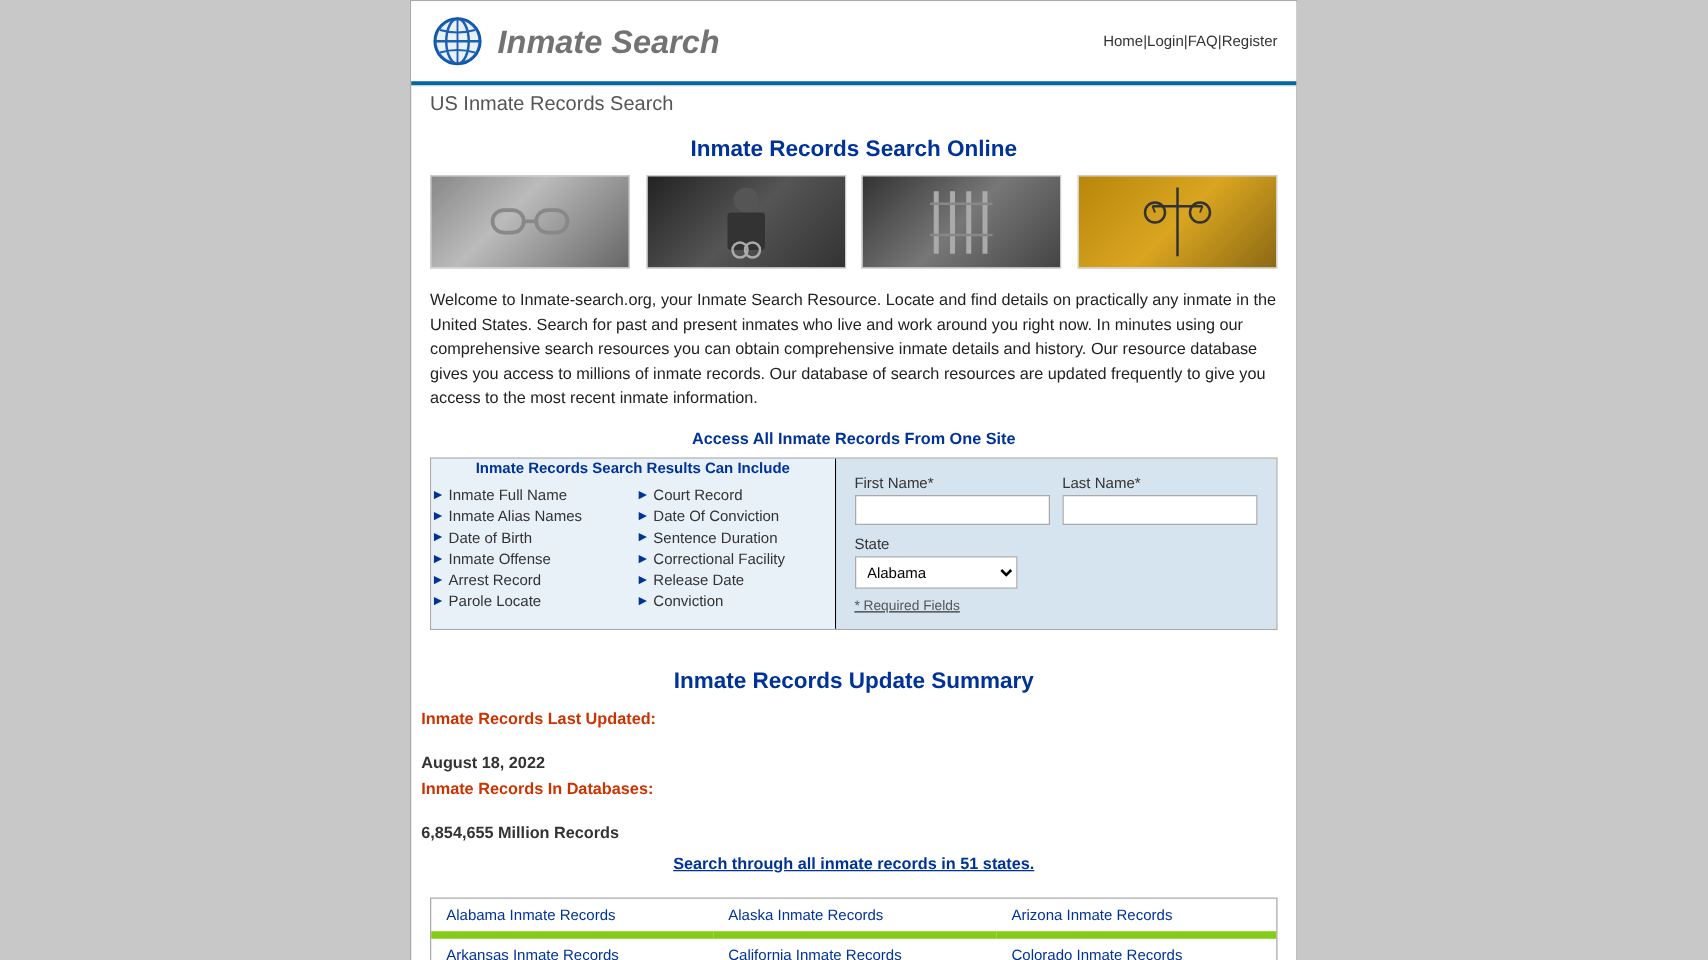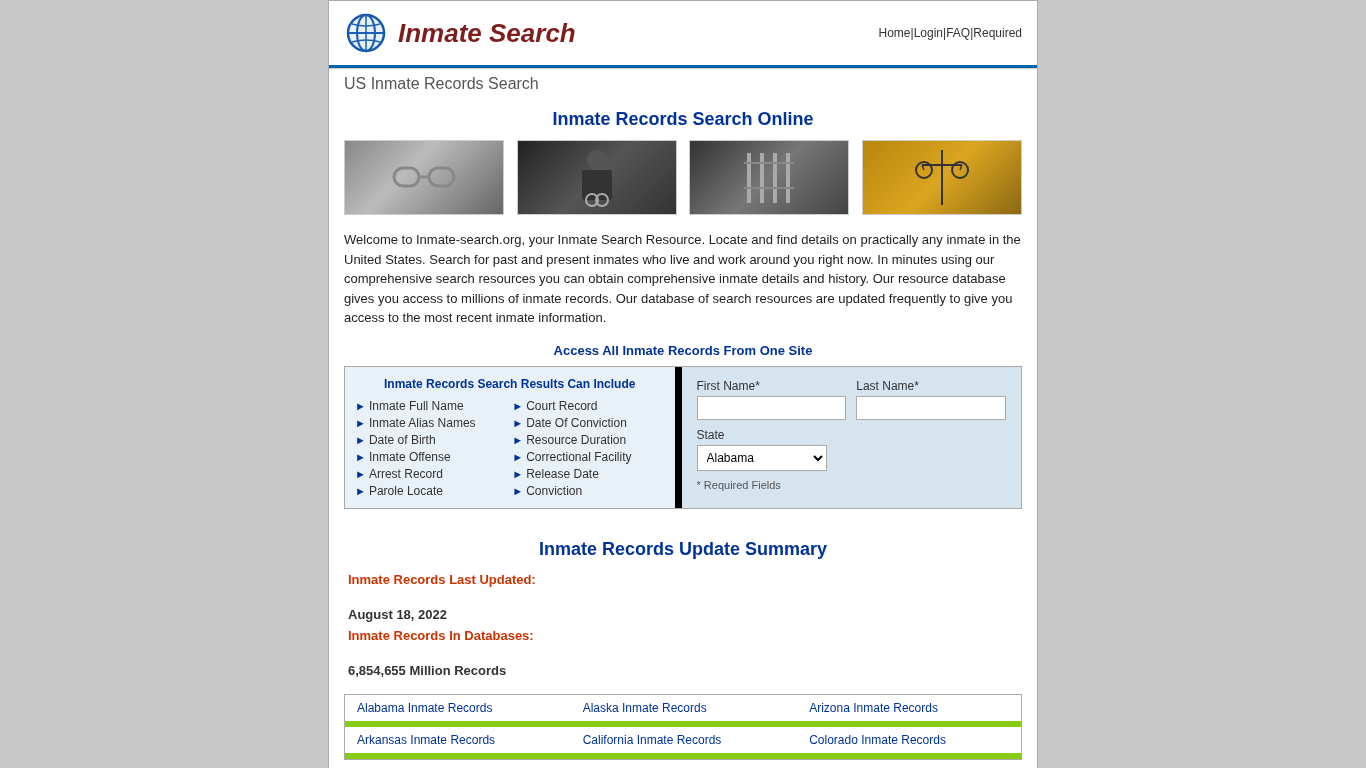--- a/index.html
+++ b/index.html
@@ -28,21 +28,21 @@
       align-items: center;
       gap: 10px;
     }
     #globe-icon {
       width: 44px;
       height: 44px;
     }
     #site-title {
       font-size: 26px;
       font-weight: bold;
-      color: #7f1d1d;
+      color: #737373;
       font-style: italic;
     }
     #nav-links {
       font-size: 12px;
       color: #333;
     }
     #nav-links a {
       color: #333;
       text-decoration: none;
     }
@@ -119,22 +119,21 @@
     #search-section {
       display: flex;
       gap: 0;
       border: 1px solid #aaa;
       background: #e8f0f8;
     }
     
     #left-panel {
       flex: 1;
       background: #e8f0f8;
-      padding: 10px;
-      border-right: 7px solid #000000;
+      border-right: 1px solid #000000;
     }
     #left-panel-title {
       font-weight: bold;
       font-size: 12px;
       color: #003399;
       margin-bottom: 8px;
       text-align: center;
     }
     .results-grid {
       display: grid;
@@ -186,37 +185,38 @@
       border: 1px solid #aaa;
       font-size: 12px;
       background: #fff;
       min-width: 130px;
     }
     .form-footer {
       display: flex;
       align-items: flex-end;
       justify-content: space-between;
       margin-top: 8px;
+      text-decoration: underline;
     }
     .required-note {
       font-size: 11px;
       color: #555;
     }
     .search-btn {
       padding: 6px 14px;
       background: #e8e8e8;
       border: 1px solid #888;
       font-size: 12px;
       cursor: pointer;
       color: #000;
     }
     
     #update-summary {
       text-align: center;
-      padding: 20px 19px 10px;
+      padding: 20px 8px 10px;
     }
     #update-heading {
       font-size: 18px;
       font-weight: bold;
       color: #003399;
       margin-bottom: 12px;
     }
     .update-row {
       display: flex;
       justify-content: center;
@@ -277,21 +277,21 @@
         <ellipse cx="22" cy="22" rx="9" ry="18" fill="none" stroke="#1155aa" stroke-width="2"></ellipse>
         <line x1="4" y1="22" x2="40" y2="22" stroke="#1155aa" stroke-width="2"></line>
         <line x1="22" y1="4" x2="22" y2="40" stroke="#1155aa" stroke-width="1.5"></line>
         <path d="M8 13 Q22 17 36 13" fill="none" stroke="#1155aa" stroke-width="1.5"></path>
         <path d="M8 31 Q22 27 36 31" fill="none" stroke="#1155aa" stroke-width="1.5"></path>
         <circle cx="22" cy="22" r="18" fill="rgba(100,160,220,0.15)"></circle>
       </svg>
       <span id="site-title">Inmate Search</span>
     </div>
     <div id="nav-links">
-      <a href="#">Home</a><span>|</span><a href="#">Login</a><span>|</span><a href="#">FAQ</a><span>|</span><a href="#">Required</a>
+      <a href="#">Home</a><span>|</span><a href="#">Login</a><span>|</span><a href="#">FAQ</a><span>|</span><a href="#">Register</a>
     </div>
   </div>
 
   <hr class="top-divider">
   <hr class="sub-divider">
 
   <div id="breadcrumb">US Inmate Records Search</div>
 
   <div id="main-content">
     <h1 id="page-heading">Inmate Records Search Online</h1>
@@ -366,21 +366,21 @@
             <div class="result-item">
               <span class="arrow-icon">►</span>
               <span>Date Of Conviction</span>
             </div>
             <div class="result-item">
               <span class="arrow-icon">►</span>
               <span>Date of Birth</span>
             </div>
             <div class="result-item">
               <span class="arrow-icon">►</span>
-              <span>Resource Duration</span>
+              <span>Sentence Duration</span>
             </div>
             <div class="result-item">
               <span class="arrow-icon">►</span>
               <span>Inmate Offense</span>
             </div>
             <div class="result-item">
               <span class="arrow-icon">►</span>
               <span>Correctional Facility</span>
             </div>
             <div class="result-item">
@@ -429,20 +429,21 @@
   <div id="update-summary">
     <h2 id="update-heading">Inmate Records Update Summary</h2>
     <div class="update-row">
       <span class="update-label">Inmate Records Last Updated:</span>
       <span class="update-value">August 18, 2022</span>
     </div>
     <div class="update-row">
       <span class="update-label">Inmate Records In Databases:</span>
       <span class="update-value">6,854,655 Million Records</span>
     </div>
+    <a id="search-states-link">Search through all inmate records in 51 states.</a>
   </div>
 
   <div id="states-table-wrapper">
     <table id="states-table">
       <tbody id="states-table-body">
       <tr>
             <td><a href="#">Alabama Inmate Records</a></td>
             <td><a href="#">Alaska Inmate Records</a></td>
             <td><a href="#">Arizona Inmate Records</a></td>
           </tr>

